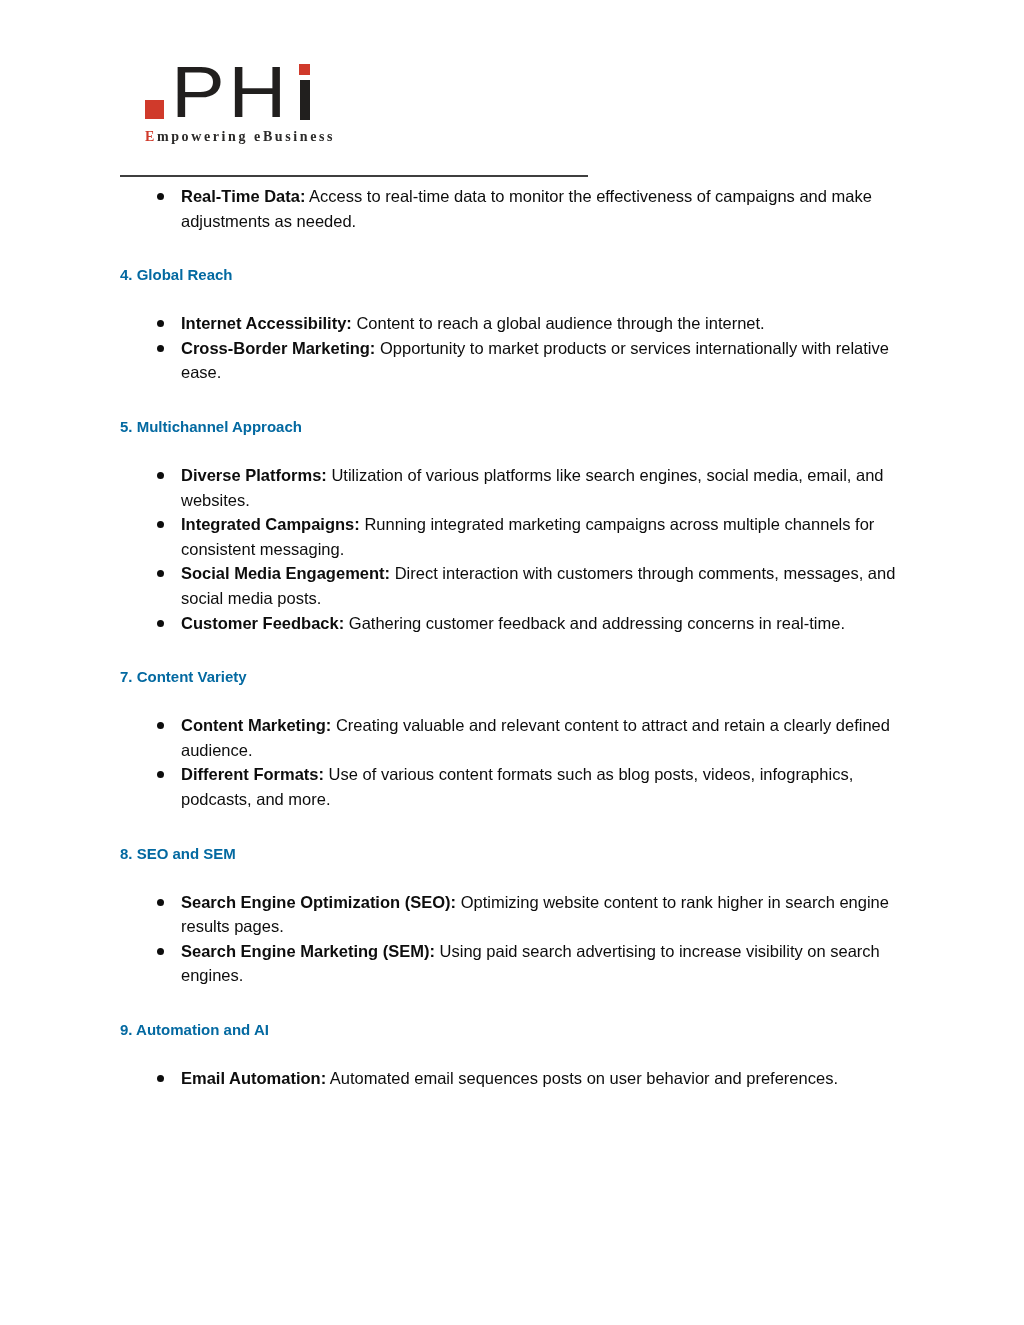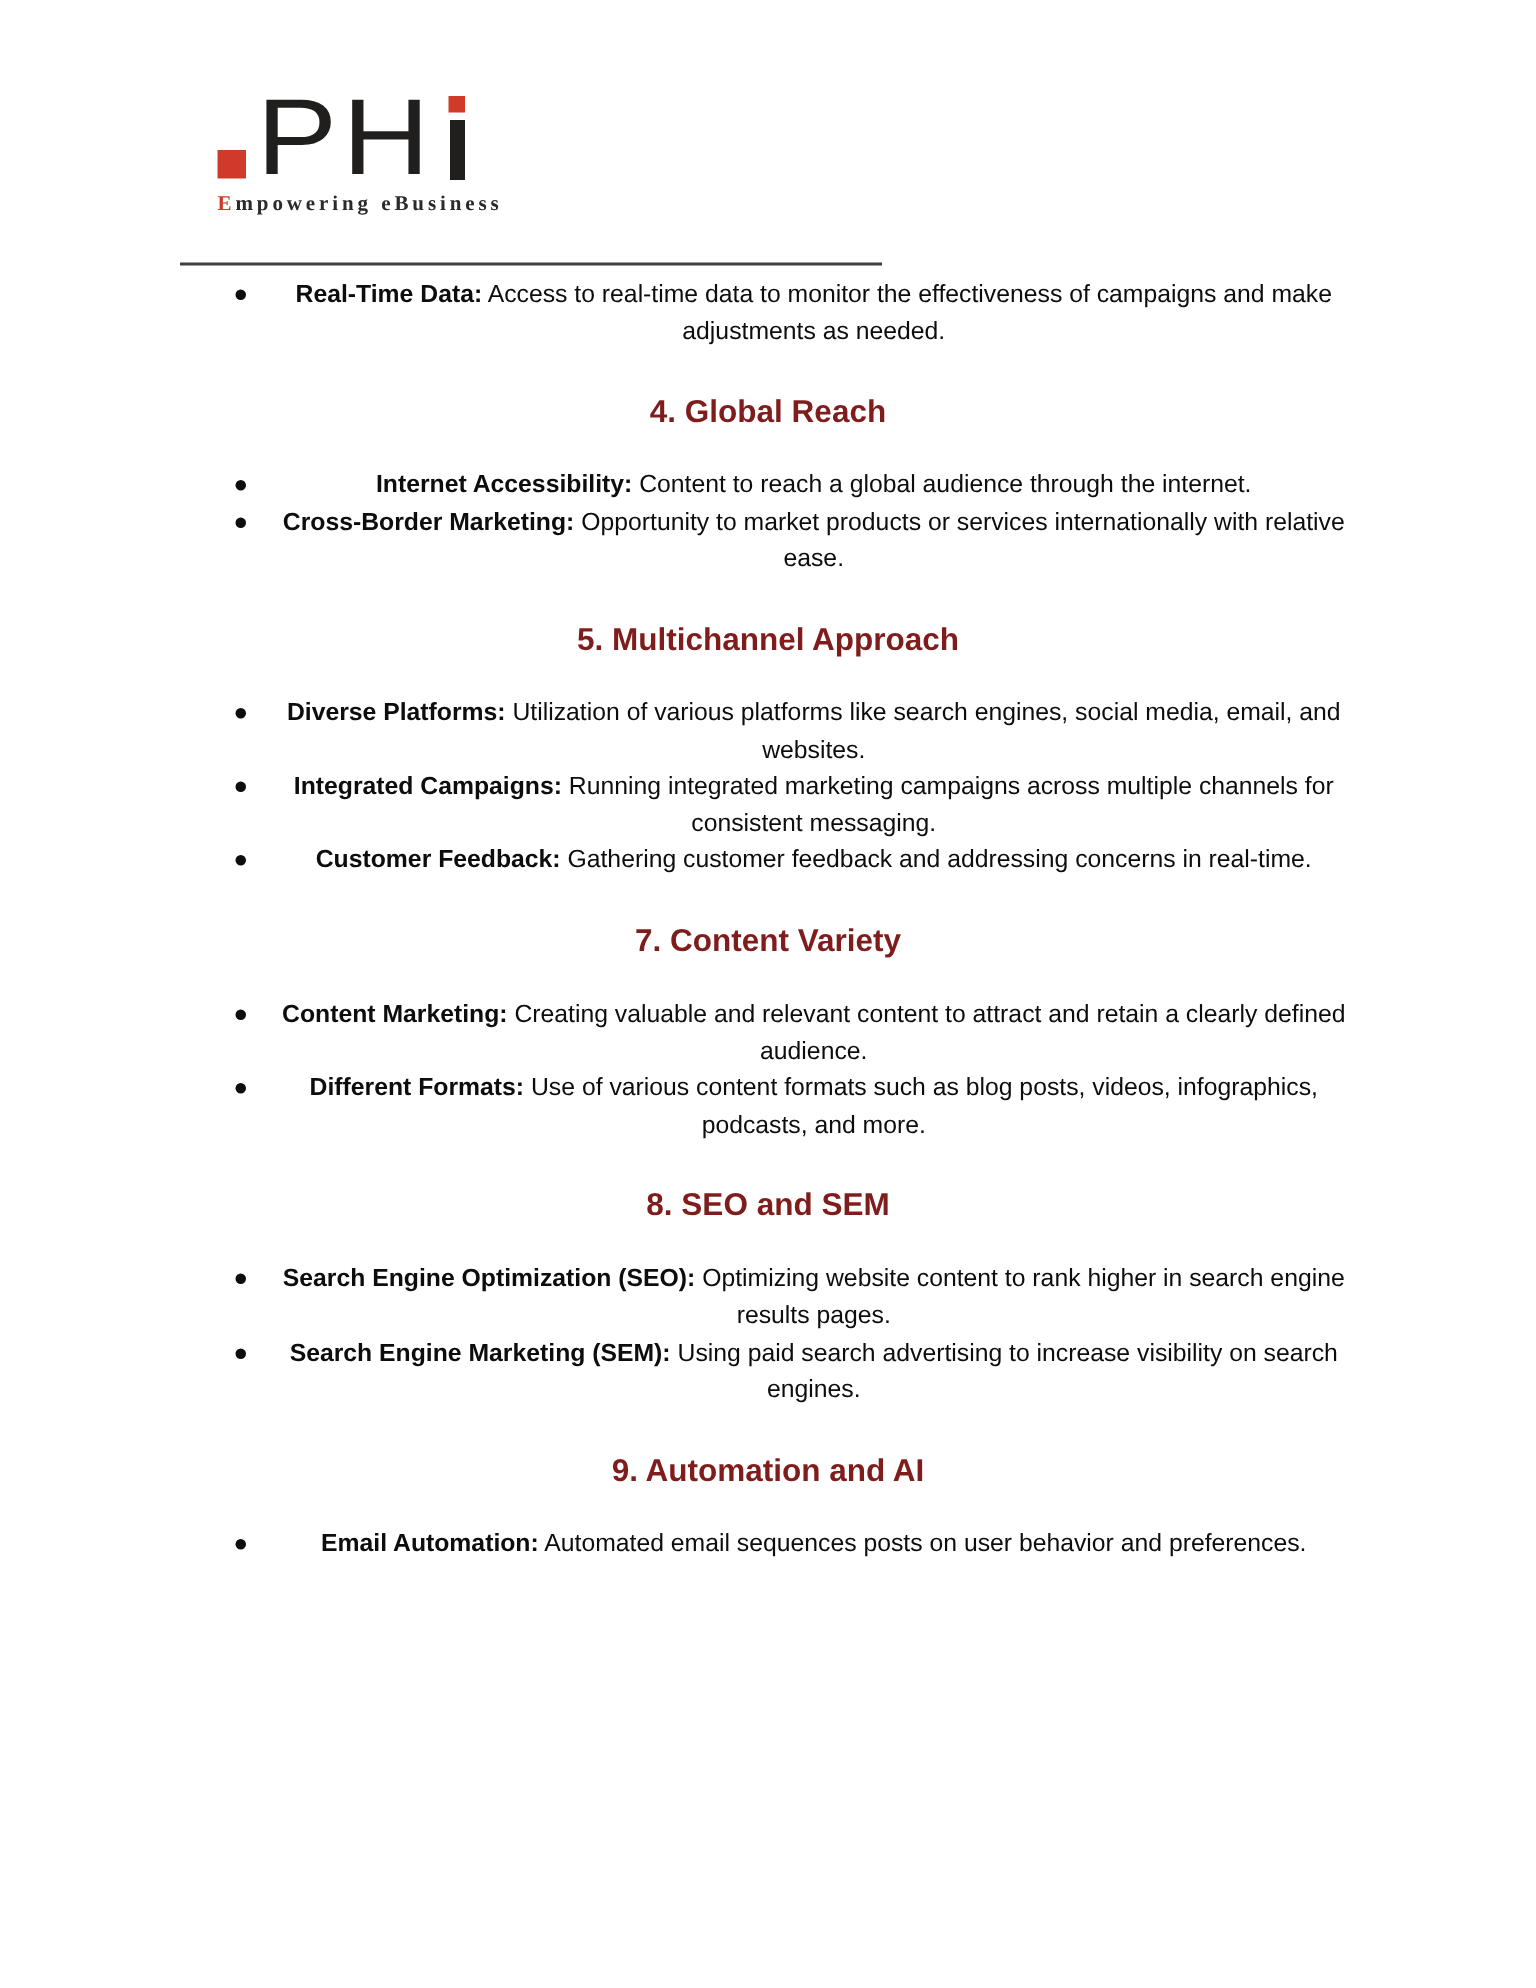--- a/index.html
+++ b/index.html
@@ -55,26 +55,26 @@
   .tag-first { color: #d03a2b; }
 
   
   .divider {
     margin-top: 30px;
     width: 468px;
     border-top: 2px solid #3f3f3f;
   }
 
   
-  .doc { margin-top: 7px; text-align: center; }
+  .doc { margin-top: 7px; }
   .section-heading {
-    font-size: 21px;
+    font-size: 15px;
     font-weight: bold;
     line-height: 26px;
-    color: #7f1d1d;
+    color: #0369a1;
     margin: 29px 0 23px 0;
   }
   .bullet-list { list-style: none; }
   .bullet-item {
     position: relative;
     padding-left: 61px;
     font-size: 16.5px;
     line-height: 24.6px;
     color: #0d0d0d;
   }
@@ -114,20 +114,21 @@
       <ul class="bullet-list">
         <li class="bullet-item"><span class="bullet-dot"></span><span class="bullet-label">Internet Accessibility:</span> <span>Content to reach a global audience through the internet.</span></li>
         <li class="bullet-item"><span class="bullet-dot"></span><span class="bullet-label">Cross-Border Marketing:</span> <span>Opportunity to market products or services internationally with relative ease.</span></li>
       </ul>
       <h2 class="section-heading">5. Multichannel Approach</h2>
       <ul class="bullet-list">
         <li class="bullet-item"><span class="bullet-dot"></span><span class="bullet-label">Diverse Platforms:</span> <span>Utilization of various platforms like search engines, social media, email, and websites.</span></li>
         <li class="bullet-item"><span class="bullet-dot"></span><span class="bullet-label">Integrated Campaigns:</span> <span>Running integrated marketing campaigns across multiple channels for consistent messaging.</span></li>
       </ul>
       <ul class="bullet-list">
+        <li class="bullet-item"><span class="bullet-dot"></span><span class="bullet-label">Social Media Engagement:</span> <span>Direct interaction with customers through comments, messages, and social media posts.</span></li>
         <li class="bullet-item"><span class="bullet-dot"></span><span class="bullet-label">Customer Feedback:</span> <span>Gathering customer feedback and addressing concerns in real-time.</span></li>
       </ul>
       <h2 class="section-heading">7. Content Variety</h2>
       <ul class="bullet-list">
         <li class="bullet-item"><span class="bullet-dot"></span><span class="bullet-label">Content Marketing:</span> <span>Creating valuable and relevant content to attract and retain a clearly defined audience.</span></li>
         <li class="bullet-item"><span class="bullet-dot"></span><span class="bullet-label">Different Formats:</span> <span>Use of various content formats such as blog posts, videos, infographics, podcasts, and more.</span></li>
       </ul>
       <h2 class="section-heading">8. SEO and SEM</h2>
       <ul class="bullet-list">
         <li class="bullet-item"><span class="bullet-dot"></span><span class="bullet-label">Search Engine Optimization (SEO):</span> <span>Optimizing website content to rank higher in search engine results pages.</span></li>

